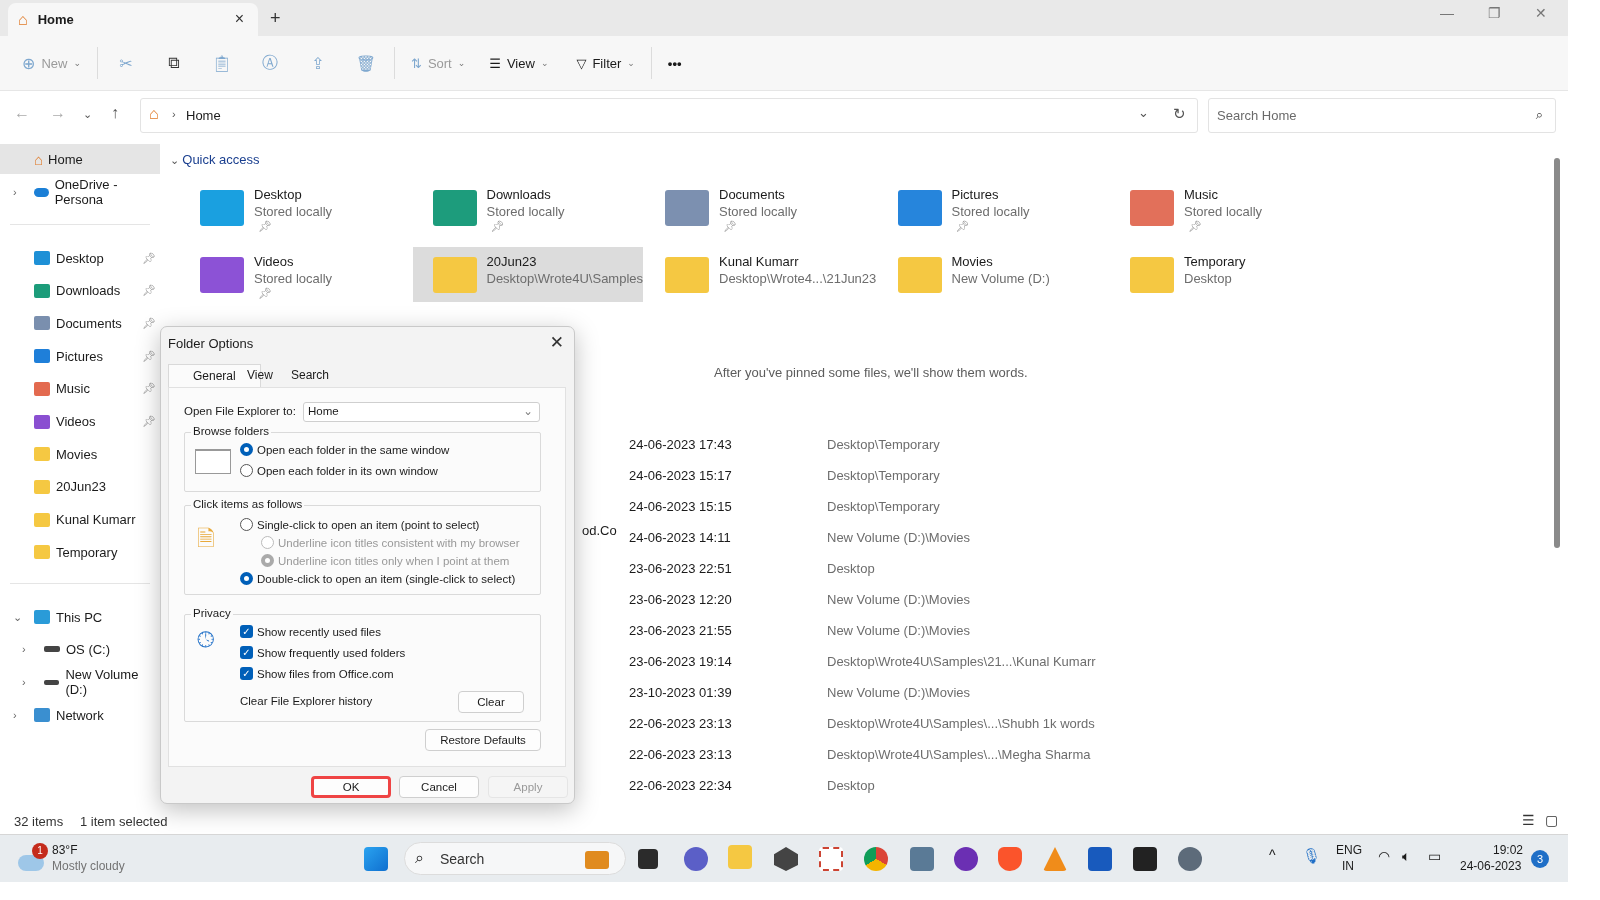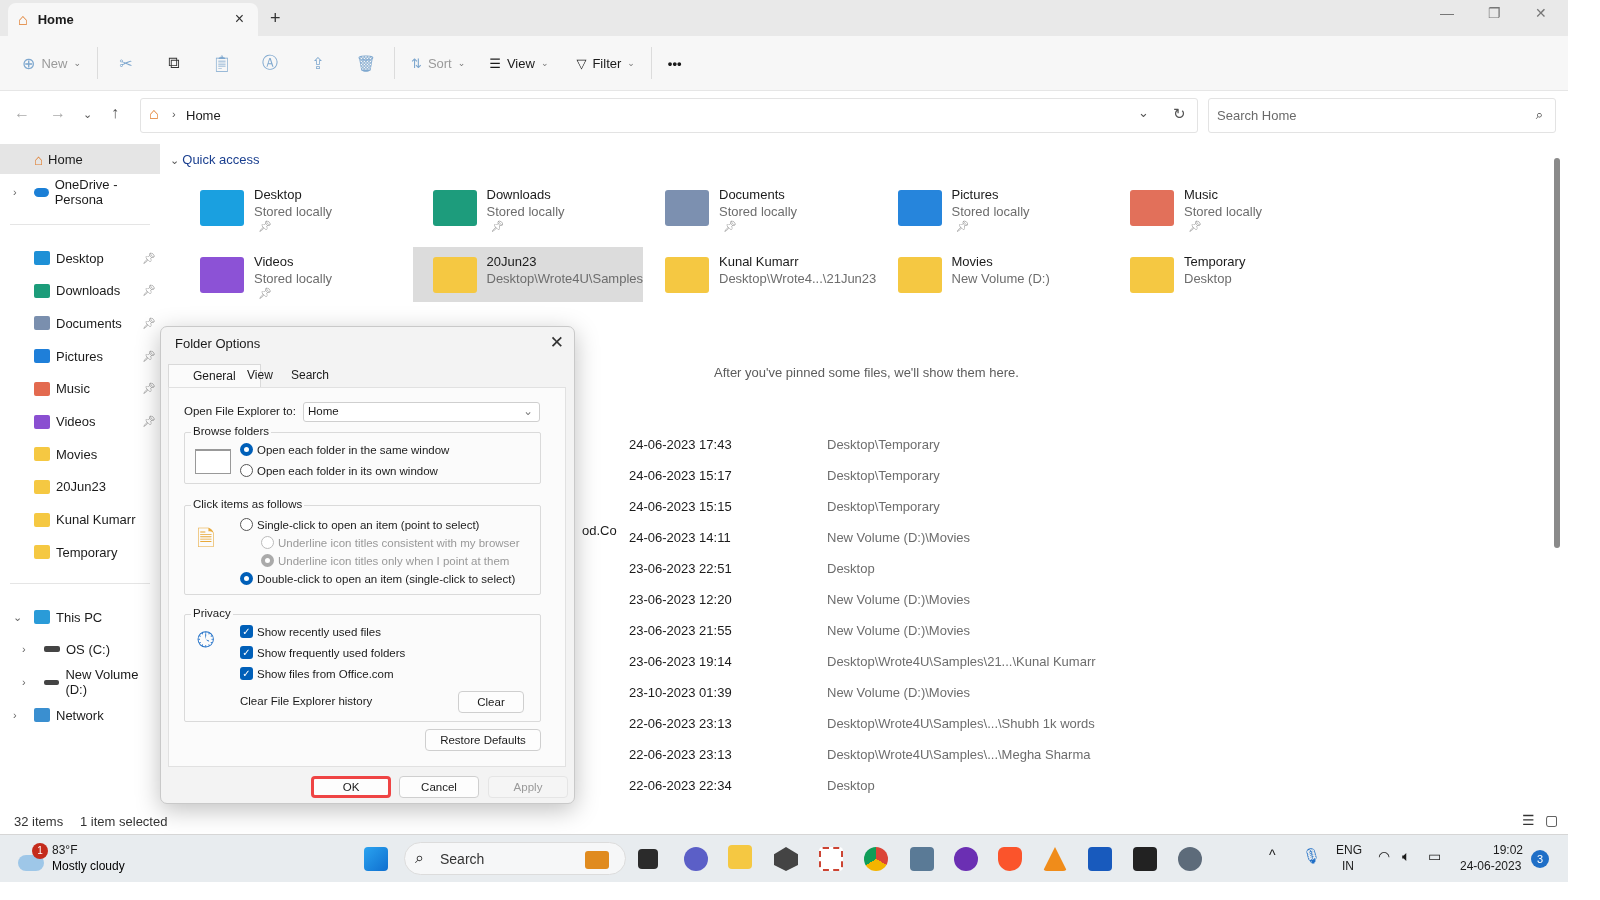--- a/index.html
+++ b/index.html
@@ -41,21 +41,21 @@
 .qitem.sel{background:#dcdcdc}
 #pinned-msg{position:absolute;left:714px;top:365px;color:#5c5c5c;font-size:13px}
 .row{position:absolute;left:580px;width:960px;height:31px;font-size:13px}
 .row .dt{position:absolute;left:49px;top:7px;color:#1b1b1b}
 .row .loc{position:absolute;left:247px;top:7px;color:#6d6d6d}
 #scrollbar{position:absolute;left:1554px;top:158px;width:6px;height:390px;background:#8a8a8a;border-radius:3px}
 
 #status{position:absolute;left:0;top:810px;width:1568px;height:24px;background:#fff;font-size:13px;color:#333}
 
 #dlg{position:absolute;left:160px;top:326px;width:415px;height:478px;background:#f3f3f3;border:1px solid #c9c9c9;border-radius:7px;box-shadow:0 6px 24px rgba(0,0,0,.25)}
-#dlg .dtitle{position:absolute;left:14px;top:9px;font-size:13px}
+#dlg .dtitle{position:absolute;left:7px;top:9px;font-size:13px}
 #dlg .dclose{position:absolute;right:10px;top:5px;font-size:17px;color:#333}
 .dtab{position:absolute;top:37px;height:24px;font-size:12px;padding:4px 24px}
 .dtab.active{background:#fbfbfb;border:1px solid #d9d9d9;border-bottom:none}
 #dpanel{position:absolute;left:7px;top:60px;width:398px;height:380px;background:#fbfbfb;border:1px solid #e1e1e1}
 .grp{position:absolute;left:15px;width:357px;border:1px solid #dadada;border-radius:2px}
 .grp .legend{position:absolute;left:6px;top:-8px;background:#fbfbfb;padding:0 2px;font-size:11.5px}
 .opt{position:absolute;font-size:11.5px;display:flex;align-items:center;gap:4px;white-space:nowrap}
 .radio{width:13px;height:13px;border-radius:50%;border:1px solid #555;background:#fff;display:inline-block}
 .radio.on{border:4px solid #005fb8}
 .radio.dis{border-color:#bbb}
@@ -287,21 +287,21 @@
       <span class="nm">Movies</span>
       <span class="sub">New Volume (D:)</span>
     </div>
     <div class="qitem" style="left: 1110px; top: 247px;">
       <div class="fold" style="background:#f5c842"></div>
       <span class="nm">Temporary</span>
       <span class="sub">Desktop</span>
     </div>
   </div>
 
-<div id="pinned-msg">After you've pinned some files, we'll show them here.</div>
+<div id="pinned-msg">After you've pinned some files, we'll show them words.</div>
 <span class="abs" style="left:582px;top:523px;font-size:13px;color:#1b1b1b">od.Co</span>
 <div id="recent-list">
     <div class="row" style="top: 430px;">
       <span class="dt">24-06-2023 17:43</span>
       <span class="loc">Desktop\Temporary</span>
     </div>
     <div class="row" style="top: 461px;">
       <span class="dt">24-06-2023 15:17</span>
       <span class="loc">Desktop\Temporary</span>
     </div>
@@ -365,21 +365,21 @@
   <span class="dtab active" style="left:7px">General</span>
   <span class="dtab" style="left:62px">View</span>
   <span class="dtab" style="left:106px">Search</span>
   <div id="dpanel">
     <span class="abs" style="left:15px;top:17px;font-size:11.5px">Open File Explorer to:</span>
     <div id="selectbox" style="left:134px;top:14px">
       <span>Home</span>
       <span class="abs" style="right:6px;top:1px;color:#777">⌄</span>
     </div>
 
-    <div class="grp" style="top:44px;height:52px">
+    <div class="grp" style="top:44px;height:60px">
       <span class="legend">Browse folders</span>
       <div class="abs" style="left:10px;top:16px;width:36px;height:25px;border:1px solid #999;background:#fff;border-top:2px solid #999"></div>
       <div class="opt" style="left:55px;top:10px">
           <span class="radio on"></span>
           <span>Open each folder in the same window</span>
         </div>
       <div class="opt" style="left:55px;top:31px">
           <span class="radio"></span>
           <span>Open each folder in its own window</span>
         </div>
@@ -430,21 +430,21 @@
   <div class="btn primary" style="left:150px;top:449px;width:80px">OK</div>
   <div class="btn" style="left:238px;top:449px;width:80px">Cancel</div>
   <div class="btn dis" style="left:327px;top:449px;width:80px">Apply</div>
 </div>
 
 <div id="taskbar">
   <div class="abs" style="left:18px;top:8px;width:130px;height:34px">
     <span class="abs" style="left:0;top:12px;width:26px;height:16px;background:#9ec7e8;border-radius:10px"></span>
     <span class="abs" style="left:14px;top:0;width:16px;height:16px;border-radius:50%;background:#c42b1c;color:#fff;font-size:10px;text-align:center;line-height:16px">1</span>
     <span class="abs" style="left:34px;top:0;font-size:12px">83°F</span>
-    <span class="abs" style="left:34px;top:16px;font-size:12px;color:#000000">Mostly cloudy</span>
+    <span class="abs" style="left:34px;top:16px;font-size:12px;color:#737373">Mostly cloudy</span>
   </div>
   <div class="tbi" style="left:364px;background:linear-gradient(135deg,#2aa3f0,#0f6fcf)"></div>
   <div class="abs" style="left:404px;top:7px;width:222px;height:33px;background:#f6f7f8;border:1px solid #dcdcdc;border-radius:17px">
     <span class="abs" style="left:10px;top:6px;font-size:16px">⌕</span>
     <span class="abs" style="left:35px;top:8px;font-size:14px;color:#333">Search</span>
     <span class="abs" style="left:180px;top:8px;width:24px;height:18px;background:#e08b1f;border-radius:3px"></span>
   </div>
   <div class="tbi" style="left:638px;background:#2b2b2b;width:20px;height:20px;top:14px"></div>
   <div class="tbi" style="left:684px;background:#5b5fc7;border-radius:50%"></div>
   <div class="tbi" style="left:728px;background:#f5c842;top:10px"></div>

